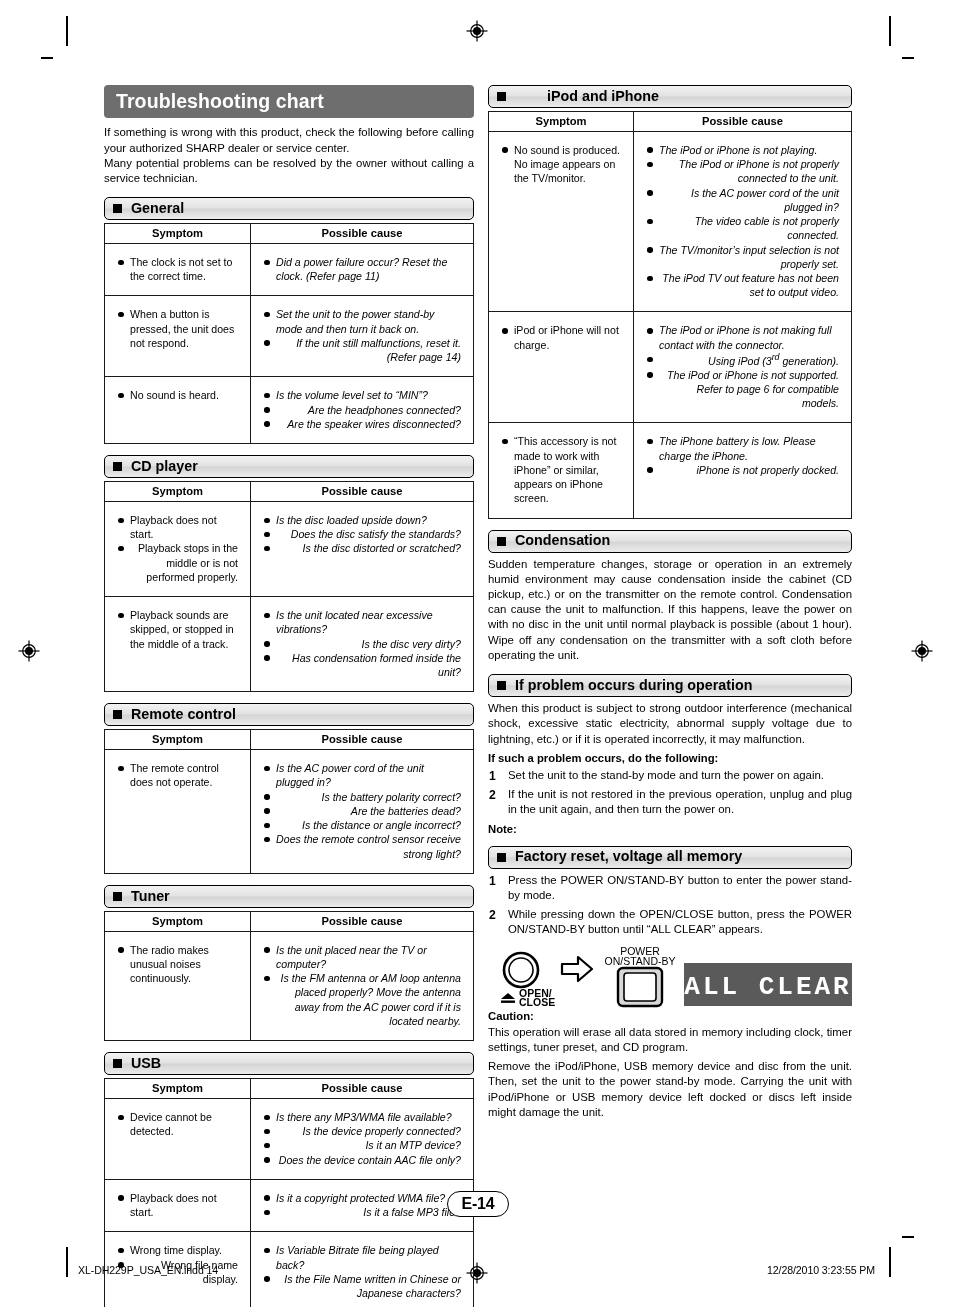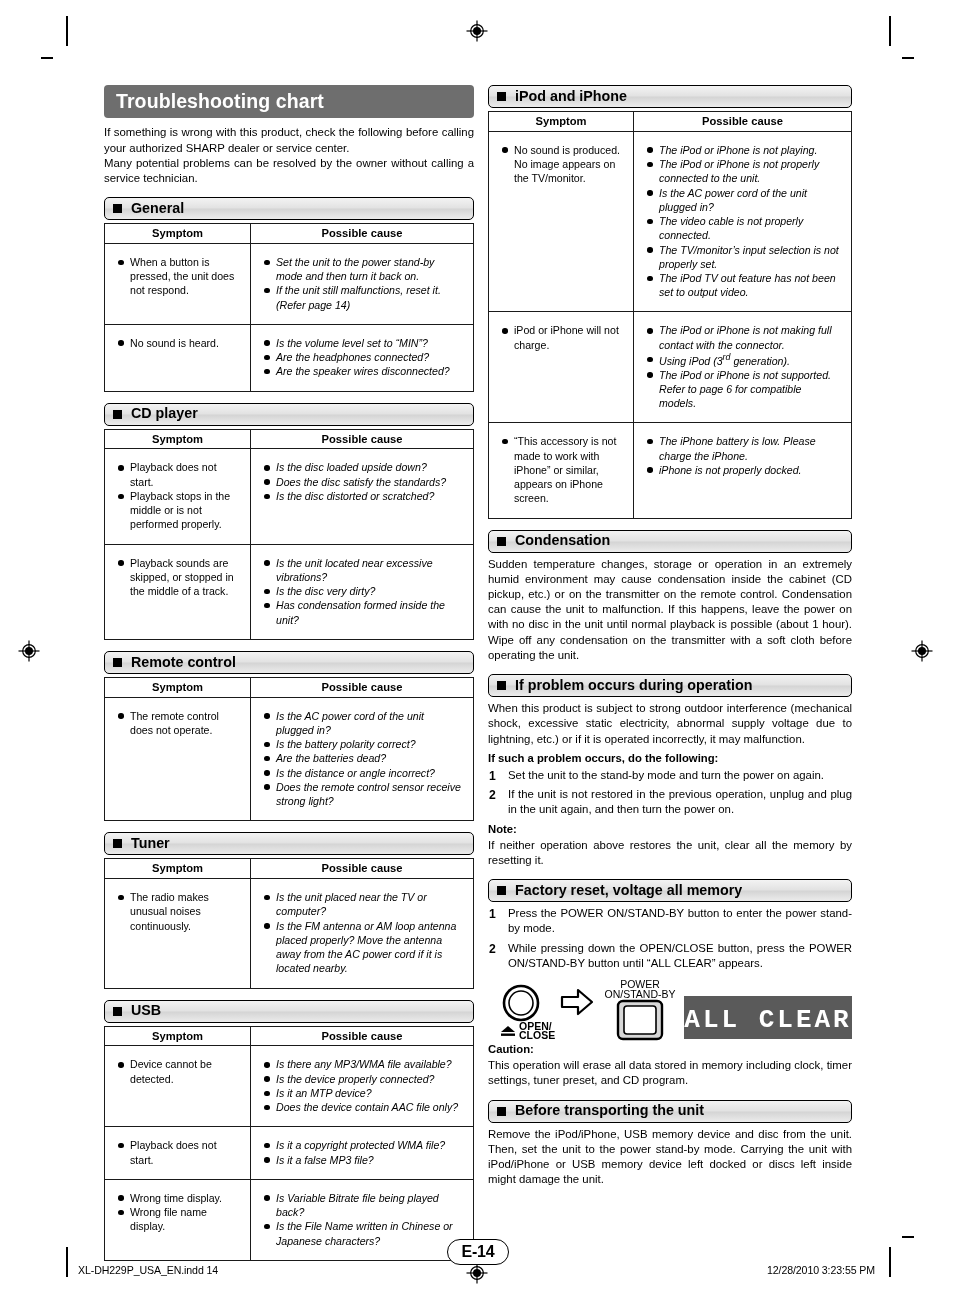--- a/index.html
+++ b/index.html
@@ -90,21 +90,21 @@
   table.tt td{padding:3px 4px 4px 2px;}
   .c-sym{width:146px;}
 
   ul.bl{list-style:none;margin:8px;padding:0;}
   ul.bl li{
     position:relative;
     padding-left:15px;
     margin:0 0 0 0;
     line-height:1.345;
   }
-  ul.bl li+li{margin-top:0px;}
+  ul.bl li+li{margin-top:0px;text-align:right;}
   ul.bl li::before{
     content:"";
     position:absolute;
     left:3px;top:4.6px;
     width:5.5px;height:5.5px;
     border-radius:50%;
     background:#000;
   }
   .pad-l{padding-left:6px;font-style:italic;}
 
@@ -148,21 +148,20 @@
   .pagenum{
     position:absolute;
     left:447px;top:1191px;
     width:60px;height:24px;
     border:1.6px solid #000;
     border-radius:13px;
     display:flex;align-items:center;justify-content:center;
     font-weight:bold;font-size:16px;
     letter-spacing:-0.2px;
     background:#fff;
-    margin-top:48px;
   }
 
   
   .footer-l{
     position:absolute;left:78px;top:1264px;
     font-size:10.6px;letter-spacing:-0.1px;white-space:nowrap;
   }
   .footer-r{
     position:absolute;right:79px;top:1264px;
     font-size:10.6px;letter-spacing:-0.1px;white-space:nowrap;
@@ -233,20 +232,32 @@
           <col>
         </colgroup>
       <tbody>
           <tr>
         <th>Symptom</th>
         <th>Possible cause</th>
       </tr>
       <tr>
         <td>
               <ul class="bl">
+                <li>The clock is not set to the correct time.</li>
+              </ul>
+            </td>
+        <td>
+              <ul class="bl pad-l">
+                <li>Did a power failure occur? Reset the clock. (Refer page 11)</li>
+              </ul>
+            </td>
+      </tr>
+      <tr>
+        <td>
+              <ul class="bl">
                 <li>When a button is pressed, the unit does not respond.</li>
               </ul>
             </td>
         <td>
               <ul class="bl pad-l">
                 <li>Set the unit to the power stand-by mode and then turn it back on.</li>
                 <li>If the unit still malfunctions, reset it. (Refer page 14)</li>
               </ul>
             </td>
       </tr>
@@ -431,21 +442,21 @@
                 <li>Is the File Name written in Chinese or Japanese characters?</li>
               </ul>
             </td>
       </tr>
     </tbody>
       </table>
   </div>
 
   <div class="col col-right">
 
-    <div class="sec-head" style="margin-top:0;">
+    <div class="sec-head" style="margin-top:0;gap:32px;">
       <span class="sq"></span>
       <span class="lbl">iPod and iPhone</span>
     </div>
     <table class="tt">
       <colgroup>
           <col style="width:145px">
           <col>
         </colgroup>
       <tbody>
           <tr>
@@ -509,21 +520,20 @@
       <span class="sq"></span>
       <span class="lbl">If problem occurs during operation</span>
     </div>
     <div class="bodytext">When this product is subject to strong outdoor interference (mechanical shock, excessive static electricity, abnormal supply voltage due to lightning, etc.) or if it is operated incorrectly, it may malfunction.</div>
     <div class="bold-line">If such a problem occurs, do the following:</div>
     <ol class="steps">
       <li><span class="num">1</span><span>Set the unit to the stand-by mode and turn the power on again.</span></li>
       <li><span class="num">2</span><span>If the unit is not restored in the previous operation, unplug and plug in the unit again, and then turn the power on.</span></li>
     </ol>
     <div class="note-lbl">Note:</div>
-    <div class="bodytext tight">If neither operation above restores the unit, clear all the memory by resetting it.</div>
 
     <div class="sec-head">
       <span class="sq"></span>
       <span class="lbl">Factory reset, voltage all memory</span>
     </div>
     <ol class="steps">
       <li><span class="num">1</span><span>Press the POWER ON/STAND-BY button to enter the power stand-by mode.</span></li>
       <li><span class="num">2</span><span>While pressing down the OPEN/CLOSE button, press the POWER ON/STAND-BY button until “ALL CLEAR” appears.</span></li>
     </ol>
 
@@ -553,24 +563,20 @@
         <g>
           <rect x="196" y="17" width="168" height="43" fill="#5a5a5a"></rect>
         </g>
         <text id="d-disp" x="280" y="48" text-anchor="middle" font-family="Liberation Mono, monospace" font-size="26" font-weight="bold" letter-spacing="3" fill="#ffffff">ALL CLEAR</text>
       </svg>
     </div>
 
     <div class="note-lbl" style="margin-top:2px;">Caution:</div>
     <div class="bodytext tight">This operation will erase all data stored in memory including clock, timer settings, tuner preset, and CD program.</div>
 
-    <div class="sec-head">
-      <span class="sq"></span>
-      <span class="lbl">Before transporting the unit</span>
-    </div>
     <div class="bodytext">Remove the iPod/iPhone, USB memory device and disc from the unit. Then, set the unit to the power stand-by mode. Carrying the unit with iPod/iPhone or USB memory device left docked or discs left inside might damage the unit.</div>
   </div>
 
   <div class="pagenum">E-14</div>
   <div class="footer-l">XL-DH229P_USA_EN.indd   14</div>
   <div class="footer-r">12/28/2010   3:23:55 PM</div>
 
 </div>
 
 </body></html>

